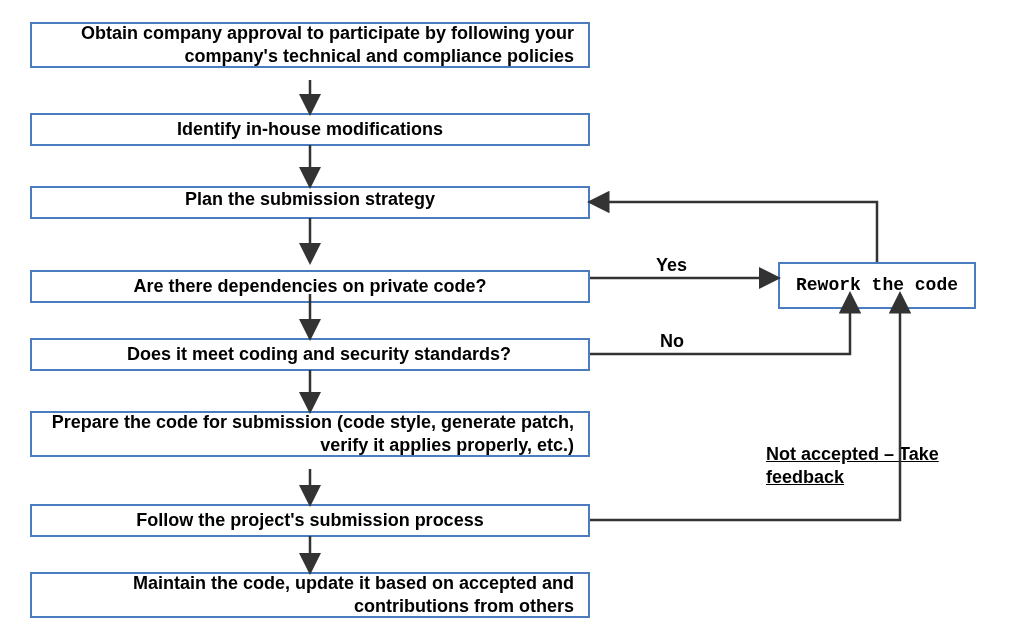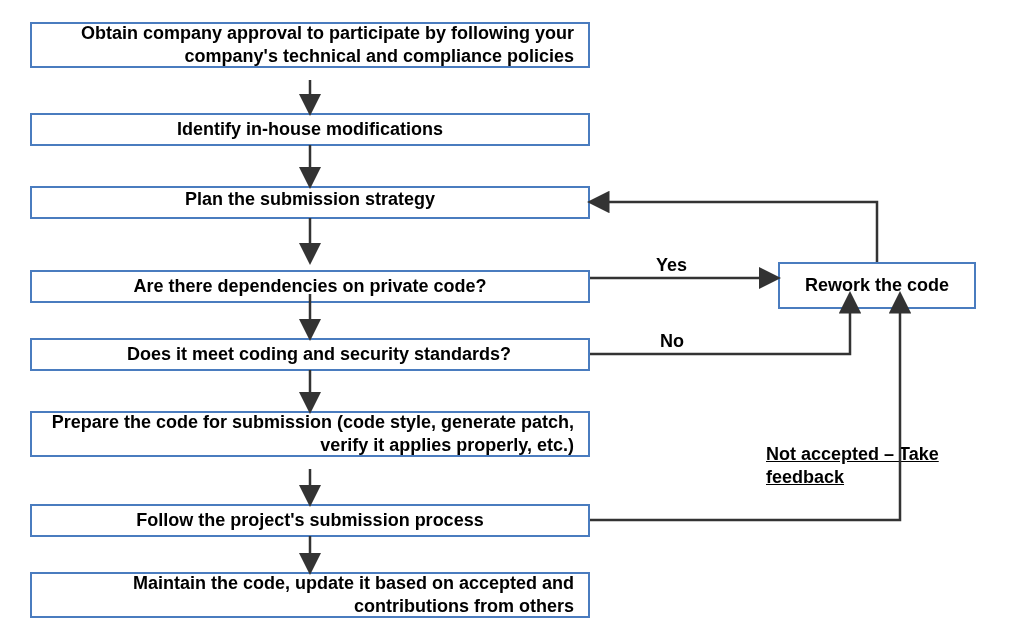--- a/index.html
+++ b/index.html
@@ -28,20 +28,21 @@
       left: 30px;
       width: 560px;
     }
     .tall { height: 46px; text-align: right; }
     .short { height: 33px; }
     .rework-box {
       left: 778px;
       width: 198px;
       top: 262px;
       height: 47px;
+      font-family: Liberation Mono, monospace;
     }
     svg.arrows {
       position: absolute;
       top: 0; left: 0;
       width: 1024px; height: 642px;
       pointer-events: none;
     }
     .edge-label {
       position: absolute;
       font-weight: bold;

